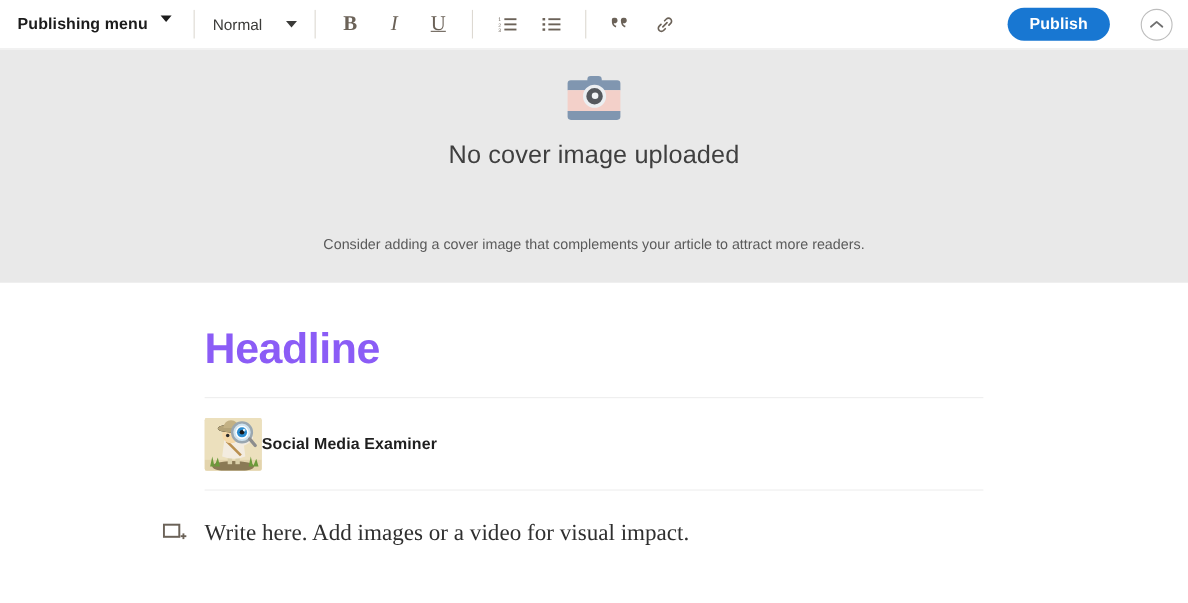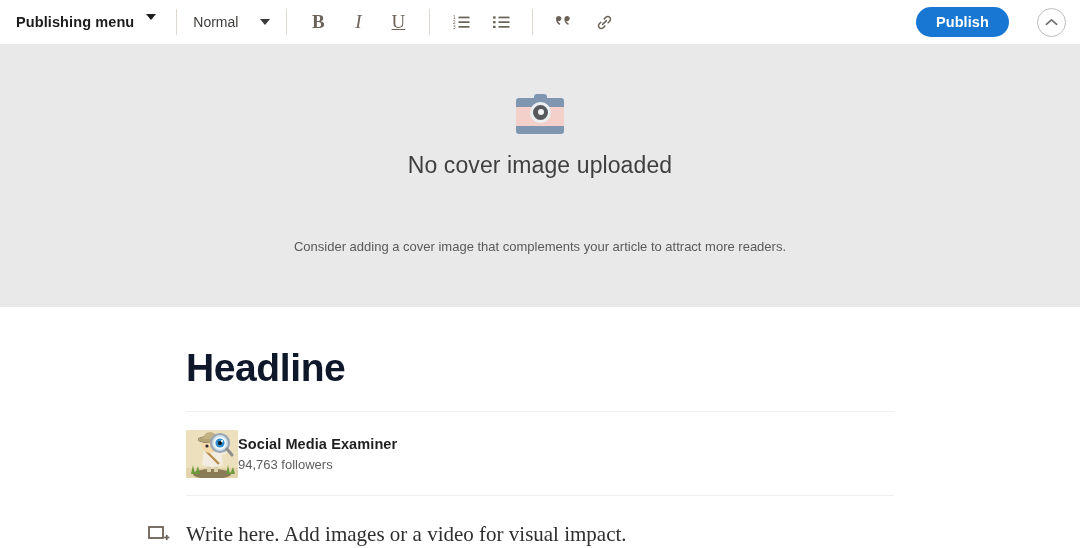--- a/index.html
+++ b/index.html
@@ -111,21 +111,21 @@
     border: 1px solid #bdbdbd;
     border-radius: 50%;
     background: #fff;
     display: flex; align-items: center; justify-content: center;
     cursor: pointer;
   }
 
   
   .cover {
     width: 1080px;
-    height: 262px;
+    height: 212px;
     background: #e9e9e9;
     display: flex;
     flex-direction: column;
     align-items: center;
     justify-content: center;
     cursor: pointer;
   }
   .camera {
     position: relative;
     width: 48px; height: 40px;
@@ -187,21 +187,21 @@
     width: 1080px;
     padding-top: 38px;
   }
   .article-inner {
     width: 708px;
     margin-left: 186px;
   }
   .headline {
     font-size: 39px;
     font-weight: bold;
-    color: #0f172a;
+    color: #8b5cf6;
     line-height: 46px;
     margin: 0 0 20px 0;
     letter-spacing: -.4px;
     cursor: text;
   }
   .rule {
     height: 1px;
     background: #eeeeee;
     width: 708px;
   }
@@ -399,21 +399,20 @@
           <circle cx="34" cy="13" r="6" fill="#ffffff"></circle>
           <circle cx="34" cy="13" r="4.6" fill="#2a8ccf"></circle>
           <circle cx="34" cy="13" r="2.1" fill="#16181a"></circle>
           <circle cx="36" cy="11" r="1.2" fill="#ffffff" opacity=".85"></circle>
 
           <path d="M41 19 L46 25" stroke="#8d8d8d" stroke-width="3" stroke-linecap="round"></path>
         </svg>
       </div>
       <div>
         <div class="author-name">Social Media Examiner</div>
-        <div class="author-followers">94,763 followers</div>
       </div>
     </div>
 
     <div class="rule"></div>
 
     <div class="body-row">
       <div class="add-block">
         <svg width="22" height="22" viewBox="0 0 22 22">
           <rect x="1" y="3" width="14" height="11" fill="none" stroke="#6b6258" stroke-width="1.8"></rect>
           <g fill="#6b6258">

